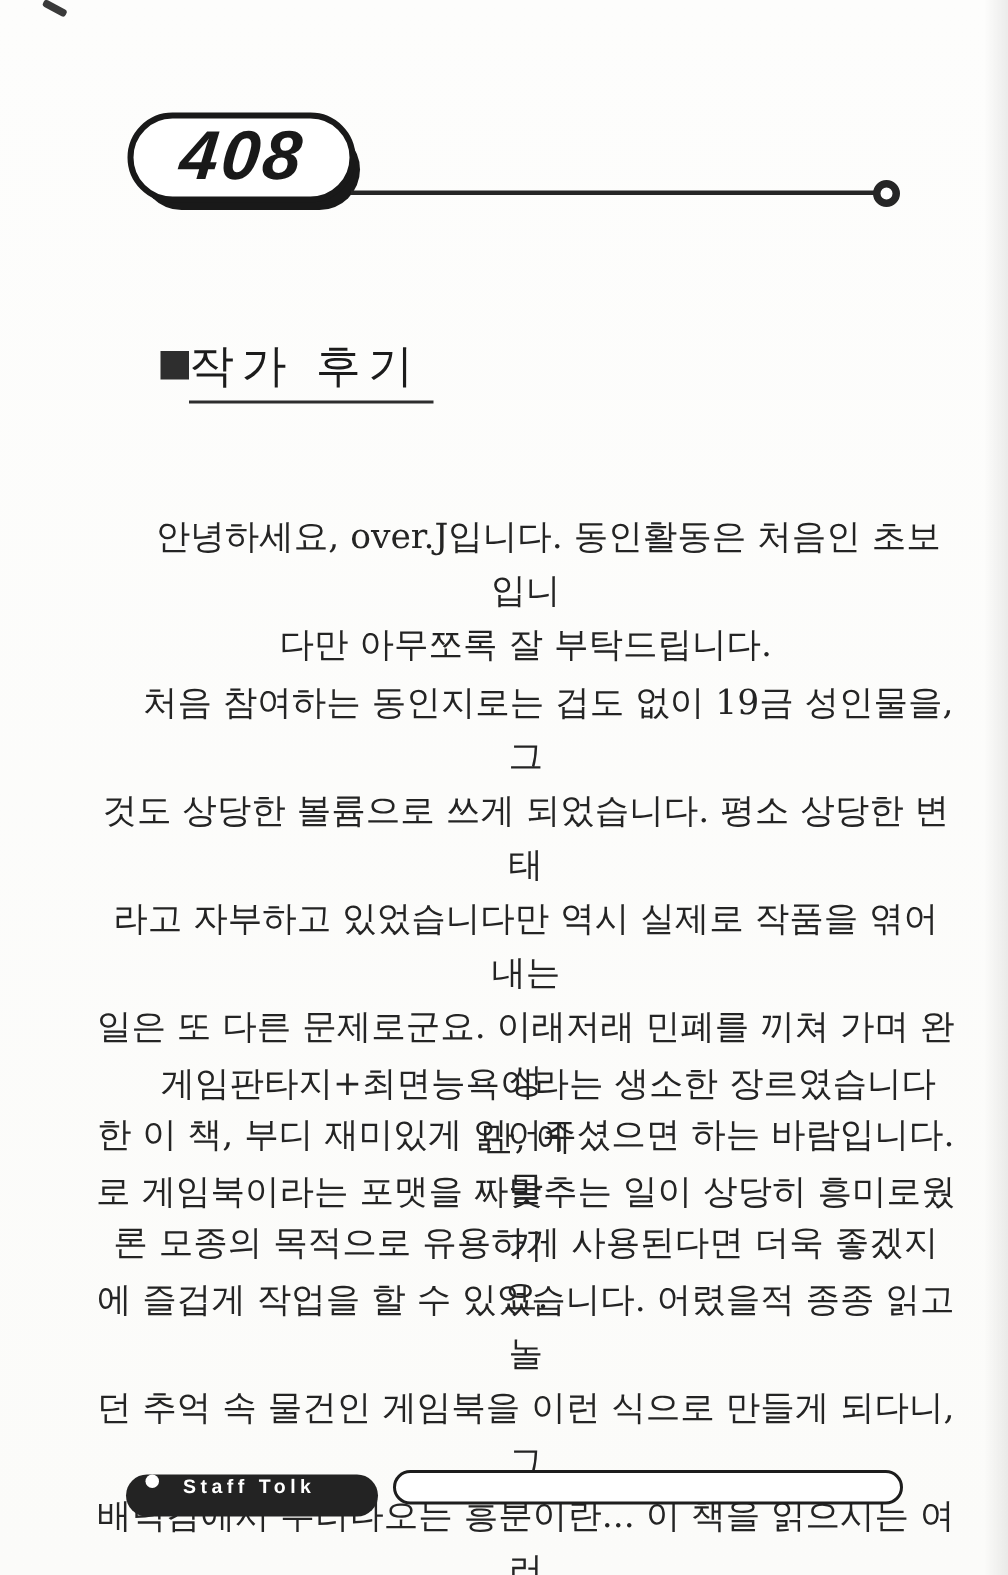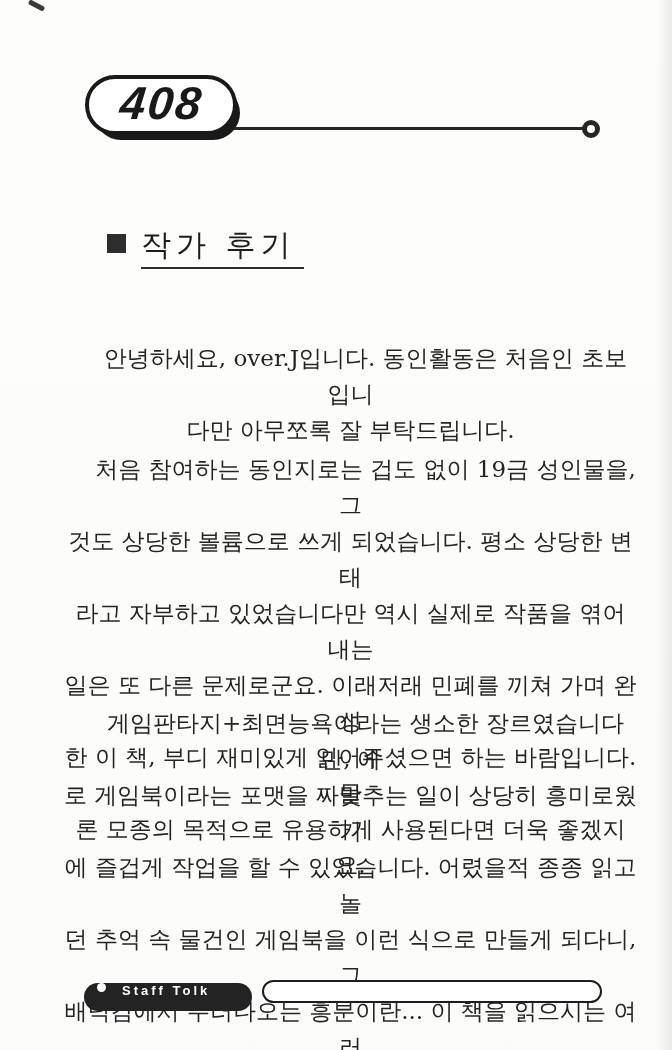--- a/index.html
+++ b/index.html
@@ -47,21 +47,21 @@
   }
   .ring {
     position:absolute; left:582px; top:120px;
     width:8px; height:8px; background:#fff;
     border:5px solid #262626; border-radius:50%;
   }
 
   
   .section-header {
     position:absolute; left:107px; top:230px;
-    display:flex; align-items:flex-start; gap:15px;
+    display:flex; align-items:flex-start; 
   }
   .sq {
     width:19px; height:19px; background:#2e2e2e;
     margin-top:4px; flex:0 0 auto;
   }
   .section-title {
     font-size:30px; letter-spacing:5px; line-height:1;
     color:#1c1c1c;
     border-bottom:2.5px solid #2e2e2e;
     padding:0 8px 7px 0;

